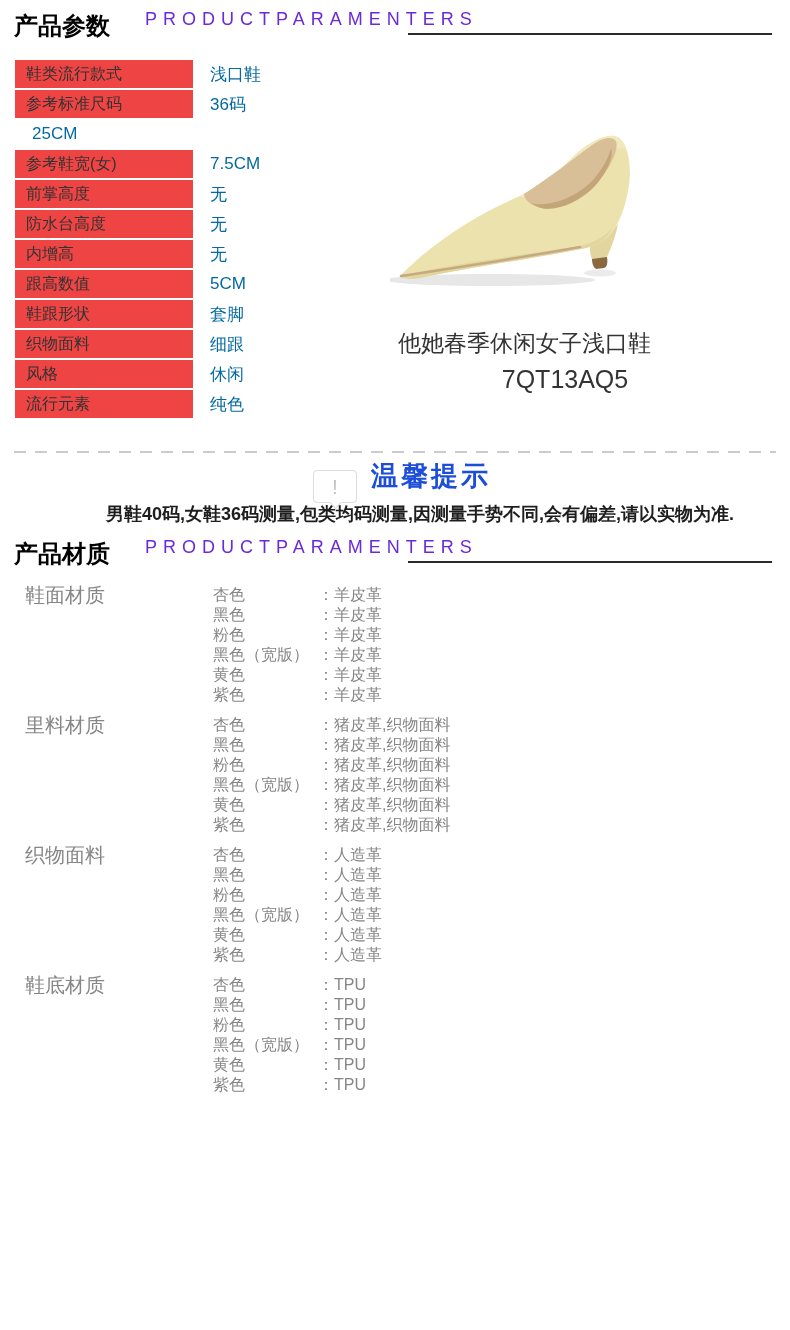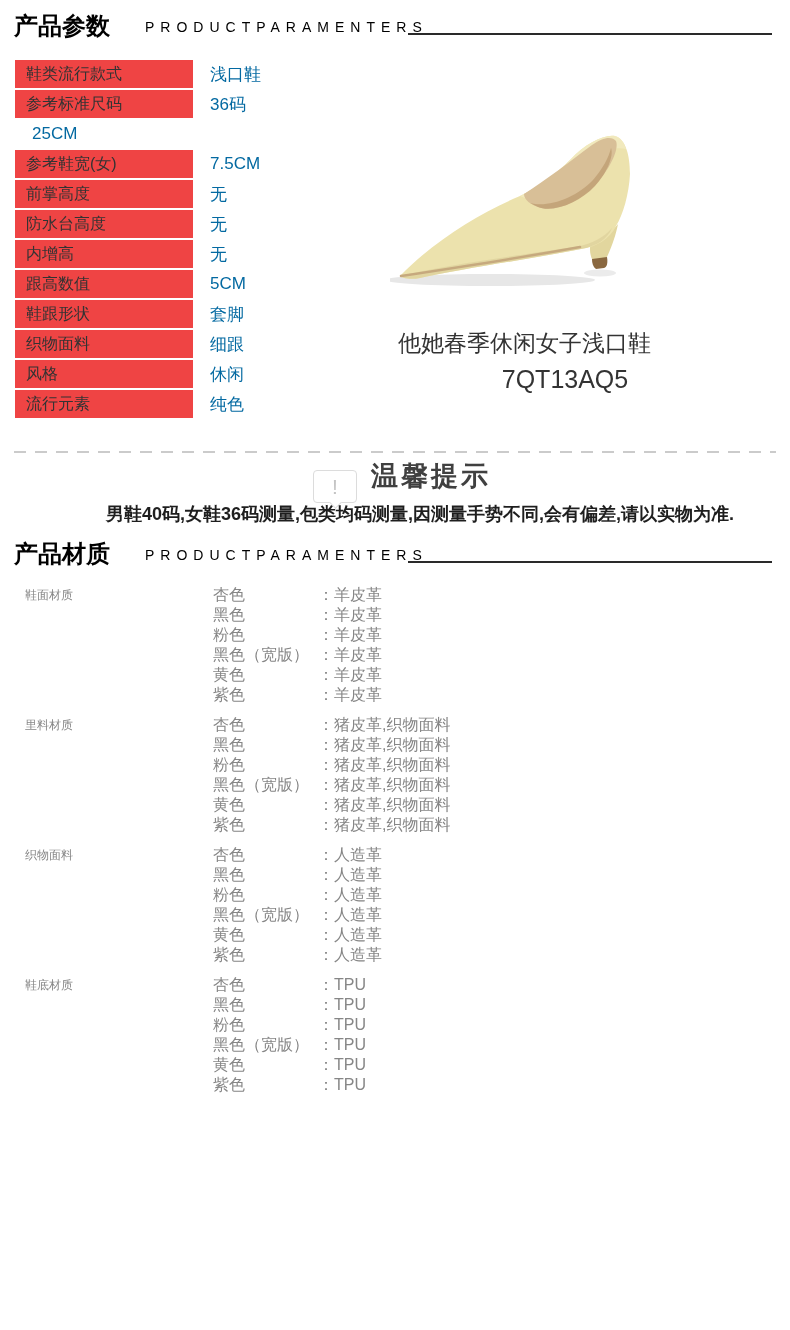--- a/index.html
+++ b/index.html
@@ -4,46 +4,46 @@
 <style>
   html,body{margin:0;padding:0;}
   body{
     width:790px;height:1330px;position:relative;background:#ffffff;
     font-family:"Liberation Sans","DejaVu Sans",sans-serif;
     -webkit-font-smoothing:antialiased;overflow:hidden;
   }
   
   .sec-header{position:absolute;left:14px;height:40px;}
   .sec-title{font-size:24px;font-weight:bold;color:#000;line-height:40px;white-space:nowrap;}
-  .sec-sub{position:absolute;left:131px;top:13px;font-size:14px;letter-spacing:6px;color:#000000;white-space:nowrap;}
+  .sec-sub{position:absolute;left:131px;top:3px;font-size:18px;letter-spacing:6px;color:#6d28d9;white-space:nowrap;}
   .sec-line{position:absolute;left:394px;top:27px;width:364px;height:2px;background:#2a2a2a;}
   #header-params{top:6px;}
   #header-materials{top:534px;}
   
   .ptable{position:absolute;left:15px;top:60px;}
   .prow{display:flex;align-items:center;height:28px;margin-bottom:2px;}
   .plabel{width:178px;height:28px;line-height:28px;background:#ef4444;padding-left:11px;box-sizing:border-box;font-size:16px;color:#333;white-space:nowrap;}
   .pvalue{margin-left:17px;font-size:17px;color:#0369a1;white-space:nowrap;}
   
   .shoe-img{position:absolute;left:390px;top:128px;}
   .pname{position:absolute;left:398px;top:328px;font-size:23px;color:#333;white-space:nowrap;}
   .pcode{position:absolute;left:400px;top:365px;width:330px;text-align:center;font-size:25px;color:#333;}
   
   .dash{position:absolute;left:14px;top:451px;width:762px;height:2px;
     background:repeating-linear-gradient(90deg,#cbcbcb 0 12px,transparent 12px 21px);}
   .bub{position:absolute;left:313px;top:470px;width:42px;height:31px;border:1px solid #dcdcdc;border-radius:4px;
     color:#c4c4c4;font-size:21px;text-align:center;line-height:31px;background:#fff;}
   .bub-tail{position:absolute;left:17px;bottom:-5px;width:8px;height:8px;background:#fff;
     border-right:1px solid #dcdcdc;border-bottom:1px solid #dcdcdc;transform:rotate(45deg);}
-  .tip-title{position:absolute;left:371px;top:458px;font-size:27px;font-weight:bold;color:#404040;letter-spacing:3px;white-space:nowrap;}
+  .tip-title{position:absolute;left:371px;top:458px;font-size:27px;font-weight:bold;color:#1d4ed8;letter-spacing:3px;white-space:nowrap;}
   .tip-body{position:absolute;left:50px;top:502px;width:740px;text-align:center;font-size:18px;font-weight:600;color:#1e1e1e;white-space:nowrap;}
   
   .mtable{position:absolute;left:25px;top:585px;}
   .mgroup{position:relative;margin-bottom:10px;}
-  .mlabel{position:absolute;left:0;top:0;font-size:12px;color:#868686;line-height:20px;white-space:nowrap;}
+  .mlabel{position:absolute;left:0;top:0;font-size:20px;color:#868686;line-height:20px;white-space:nowrap;}
   .mrows{margin-left:188px;}
   .mrow{display:flex;height:20px;line-height:20px;font-size:16px;color:#868686;white-space:nowrap;}
   .mcolor{width:105px;flex:none;}
   .mcolon{flex:none;}
   .mvalue{flex:none;}
 </style>
 </head>
 <body>
 
 <div class="sec-header" id="header-params">

